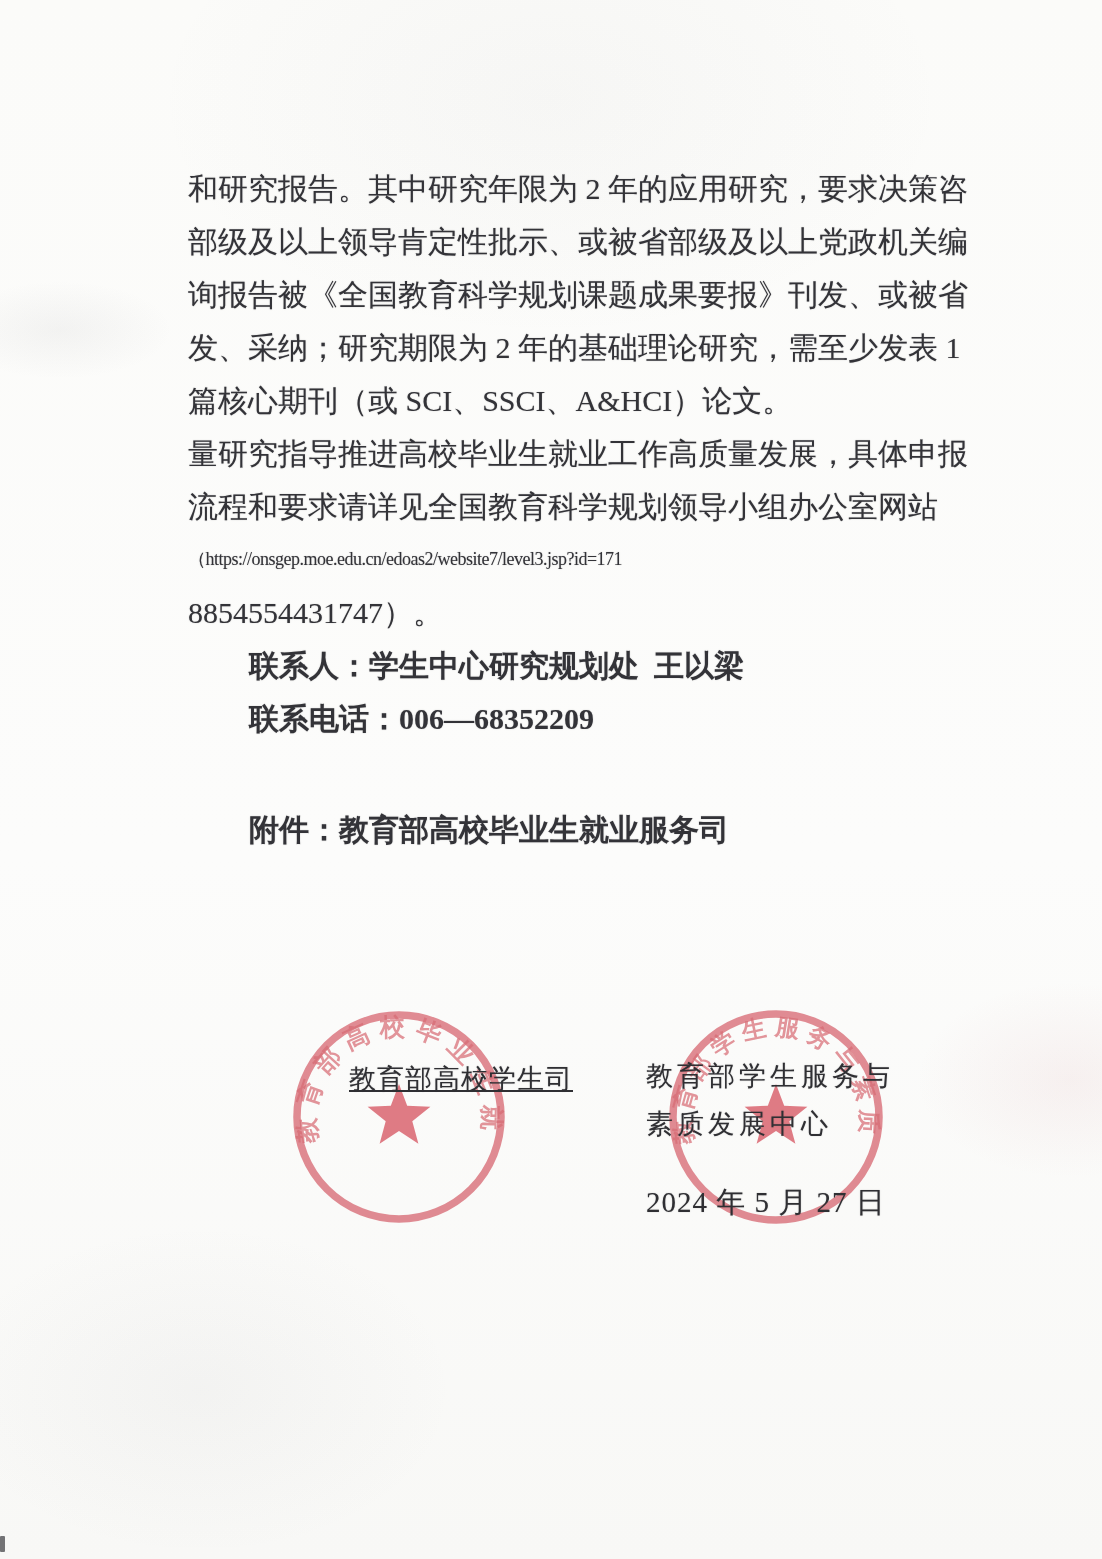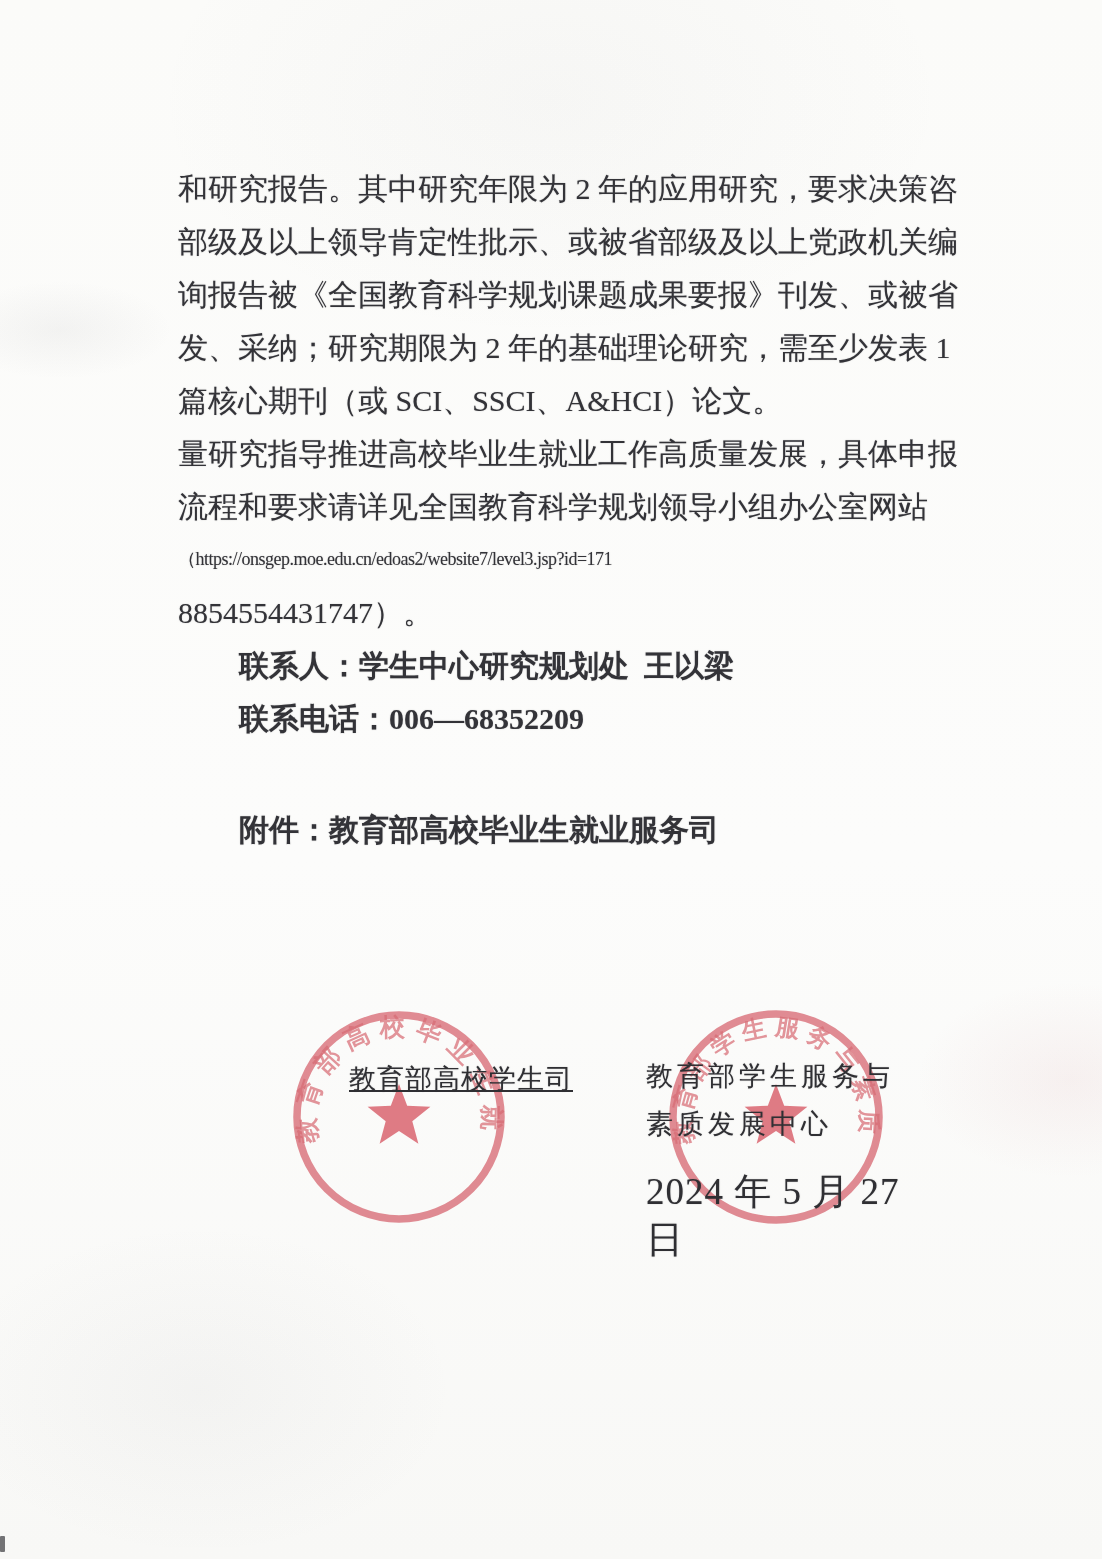--- a/index.html
+++ b/index.html
@@ -18,21 +18,21 @@
       radial-gradient(500px 300px at 550px 100px, rgba(128,128,132,.04), transparent 80%),
       linear-gradient(180deg,#fbfbf9 0%,#fcfcfb 55%,#f8f8f6 100%);
     color:#333338;
   }
   .corner-mark{
     position:absolute;left:0;top:1536px;width:5px;height:16px;
     background:#3a3a3e;opacity:.7;border-radius:1px;
   }
   
   .doc{
-    position:absolute;left:178px;top:162px;width:752px;
+    position:absolute;left:188px;top:162px;width:752px;
     font-size:30px;
   }
   .line{
     height:53px;line-height:53px;white-space:nowrap;
     text-align:justify;text-align-last:justify;
     text-shadow:0 0 1.2px rgba(45,45,50,.35);
   }
   .plain{text-align-last:left;}
   .indent{text-indent:61px;}
   .inset{padding-left:61px;text-align-last:left;font-weight:bold;}
@@ -44,21 +44,21 @@
     text-shadow:0 0 1.2px rgba(45,45,50,.35);
   }
   .sig-left{
     left:228px;top:1055px;width:345px;text-align:right;
     font-size:27px;line-height:49px;letter-spacing:1px;text-decoration:underline;
   }
   .sig-right{
     left:646px;top:1052px;width:290px;text-align:left;
     font-size:27px;line-height:48px;letter-spacing:4px;
   }
-  .sig-date{margin-top:20px;font-size:37px;letter-spacing:1px;line-height:48px;}
+  .sig-date{margin-top:30px;font-size:29px;letter-spacing:1px;line-height:48px;}
   
   .stamp{
     position:absolute;mix-blend-mode:multiply;opacity:.92;
     filter:blur(.4px);
   }
   .stamp-left{left:284px;top:1002px;}
   .stamp-right{left:661px;top:1002px;}
   .seal-text{font-family:"Liberation Serif","DejaVu Serif",serif;font-weight:bold;}
 </style>
 </head>

